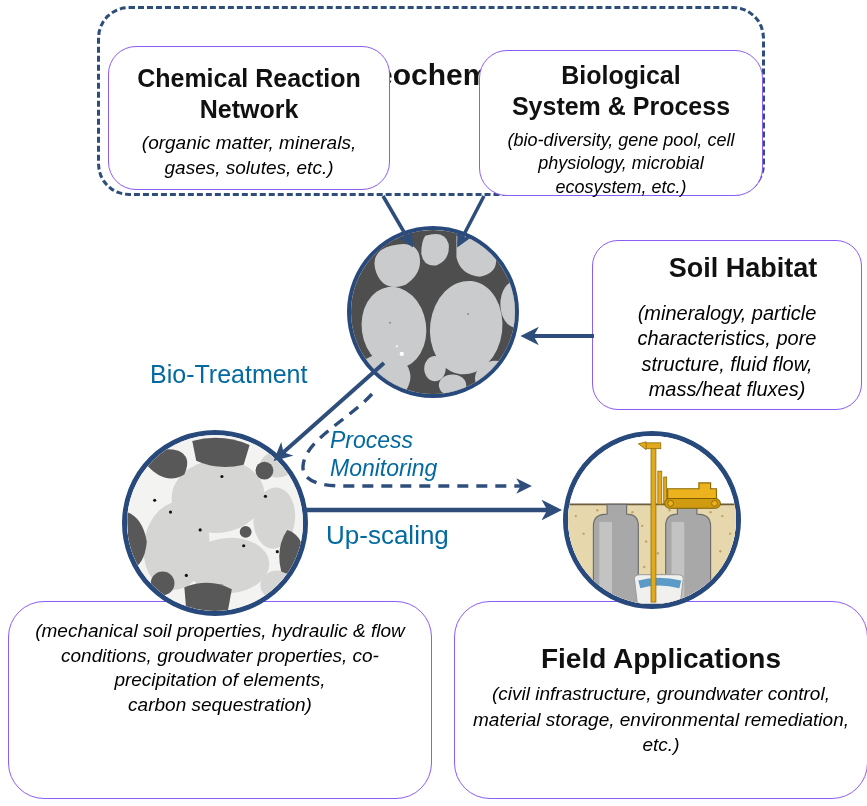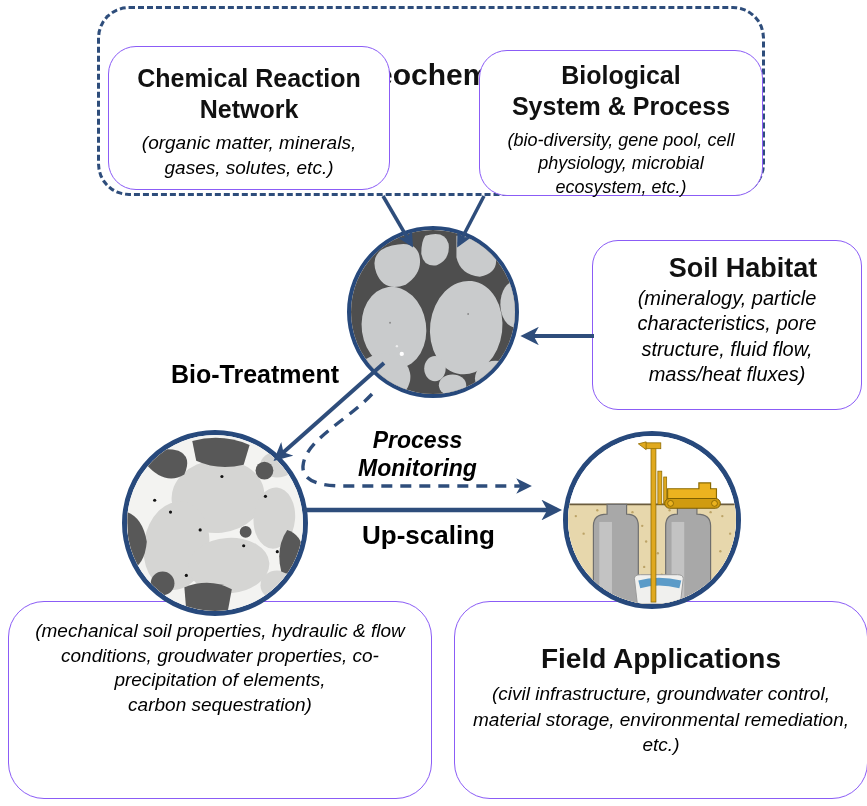--- a/index.html
+++ b/index.html
@@ -15,30 +15,30 @@
             box-sizing:border-box;text-align:center;z-index:2;}
   .node-title{font-size:25px;font-weight:bold;line-height:1.22;color:#111;}
   .node-sub{font-style:italic;font-size:19px;line-height:1.33;color:#000000;margin-top:6px;}
   .line{white-space:nowrap;}
 
   .chemical{left:108px;top:46px;width:282px;height:144px;padding-top:16px;}
   .biological{left:479px;top:50px;width:284px;height:146px;padding-top:9px;}
   .biological .node-sub{font-size:18px;margin-top:8px;line-height:1.3;}
   .soil-box{left:592px;top:240px;width:270px;height:170px;padding-top:11px;border-radius:26px;}
   .soil-box .node-title{font-size:27px;padding-left:32px;}
-  .soil-box .node-sub{font-size:20px;line-height:1.27;margin-top:1px;}
+  .soil-box .node-sub{font-size:20px;line-height:1.27;margin-top:16px;}
   .mech-box{left:8px;top:601px;width:424px;height:198px;border-radius:36px;padding-top:13px;}
   .mech-box .node-title{font-size:28px;line-height:1.27;}
   .mech-box .node-sub{font-size:19px;line-height:1.3;margin-top:4px;}
   .field-box{left:446px;top:601px;width:414px;height:198px;border-radius:36px;
              display:flex;flex-direction:column;justify-content:center;margin-left:8px;}
   .field-box .node-title{font-size:28px;}
   .field-box .node-sub{font-size:19px;line-height:1.35;margin-top:5px;}
 
-  .flabel{position:absolute;font-weight:bold;color:#000000;text-align:center;z-index:8;}
+  .flabel{position:absolute;font-weight:normal;color:#0369a1;text-align:left;z-index:8;}
   .bio-treatment{left:150px;top:360px;width:210px;font-size:25px;}
   .process-label{left:330px;top:426px;width:175px;font-size:23px;font-style:italic;line-height:1.22;}
   .upscaling{left:326px;top:520px;width:205px;font-size:26px;}
 
   .photo-circle{position:absolute;border:5px solid #27497c;border-radius:50%;overflow:hidden;
                 box-sizing:border-box;background:#fff;z-index:3;}
   .c1{left:347px;top:226px;width:172px;height:172px;border-width:4px;}
   .c2{left:122px;top:430px;width:186px;height:186px;}
   .c3{left:563px;top:431px;width:178px;height:178px;}
   .photo-circle svg{display:block;width:100%;height:100%;}

